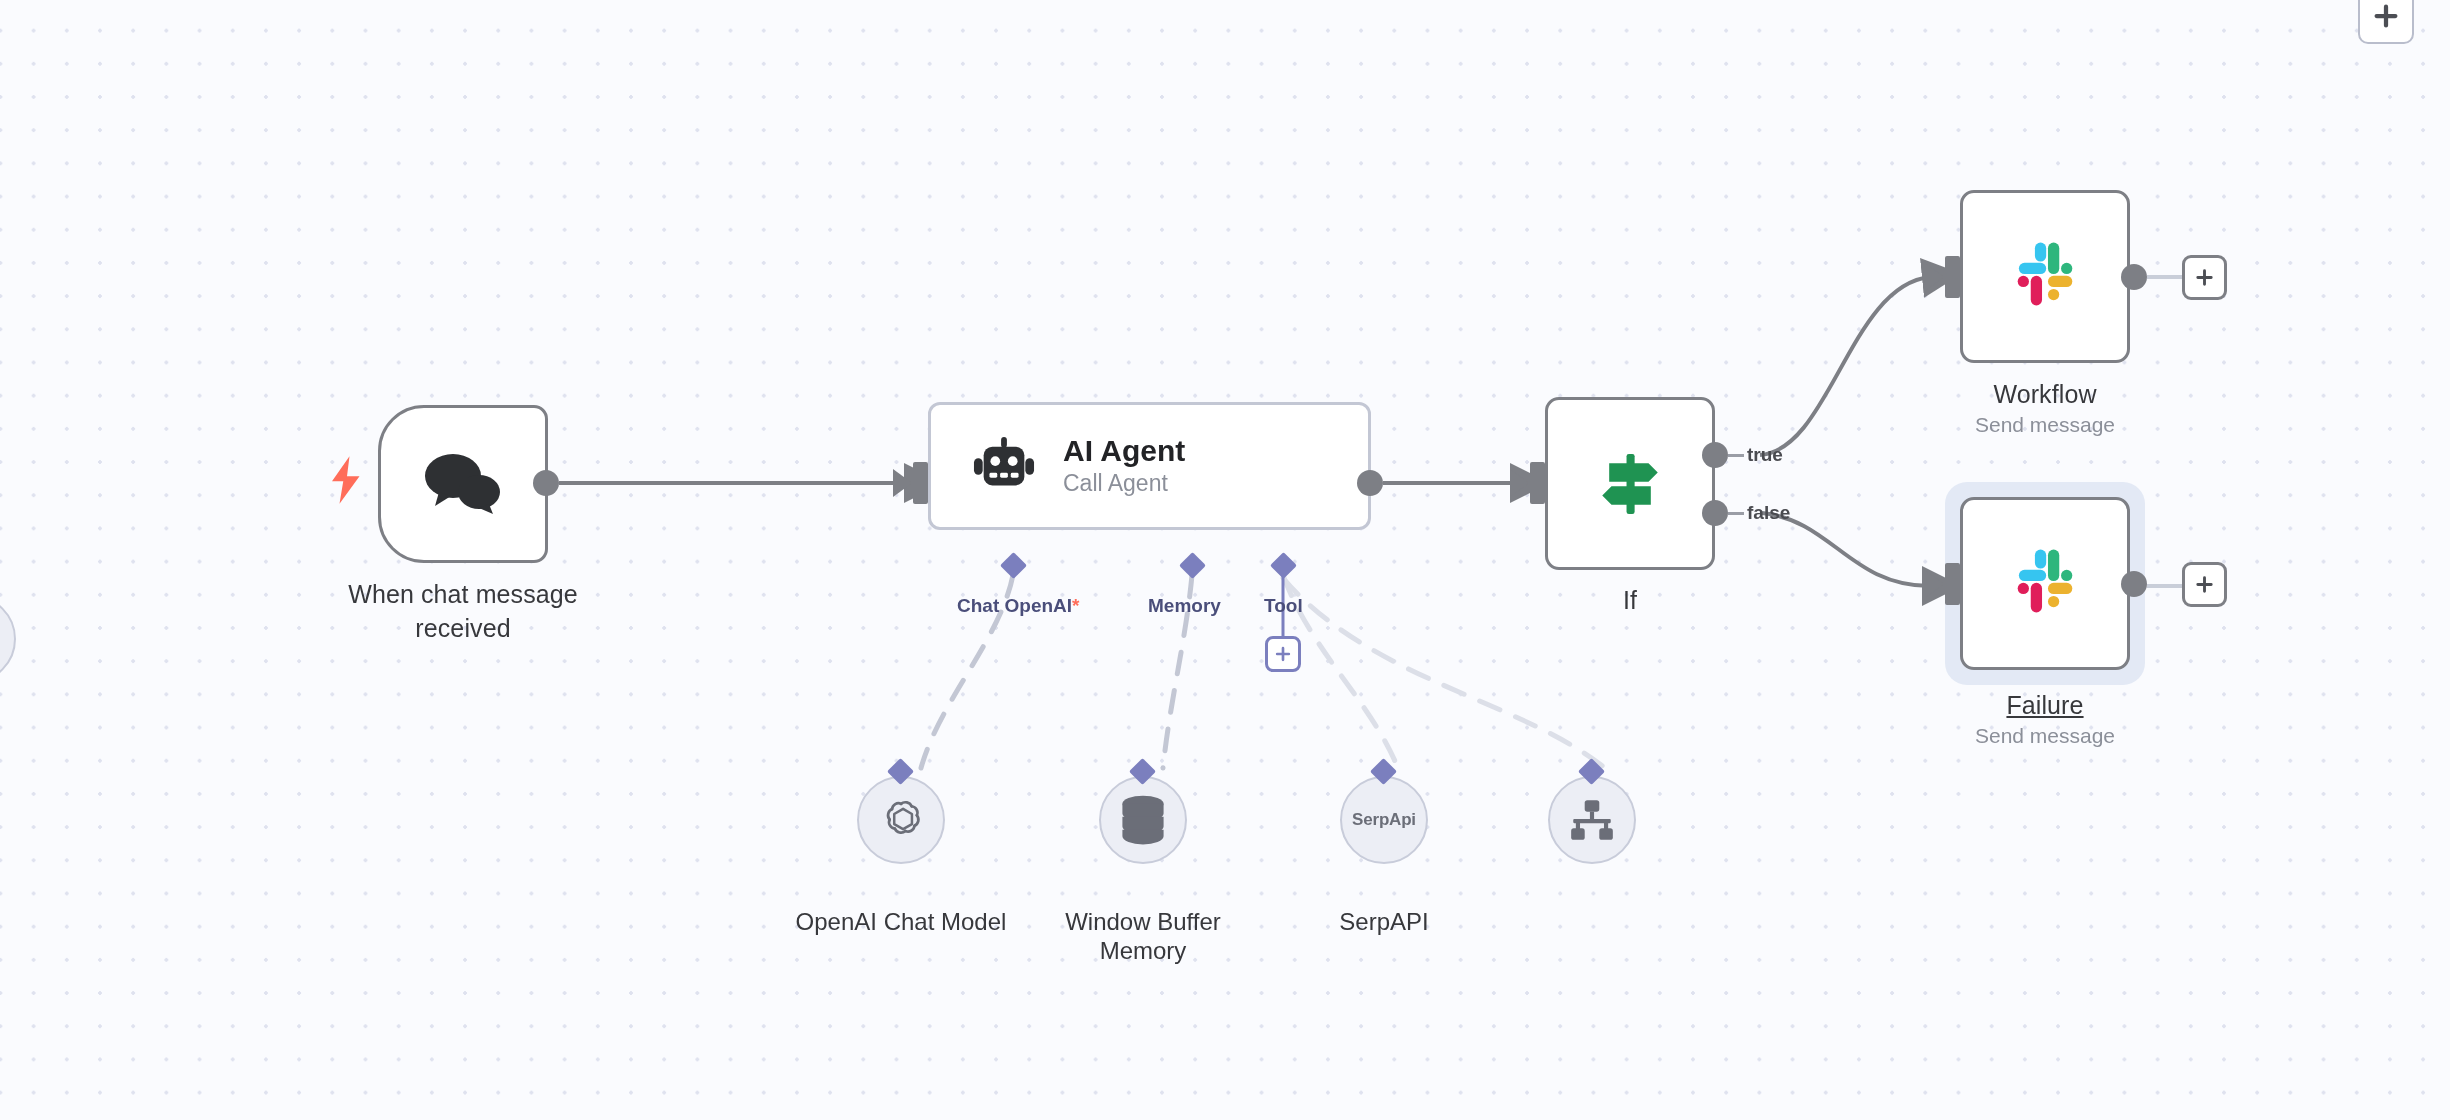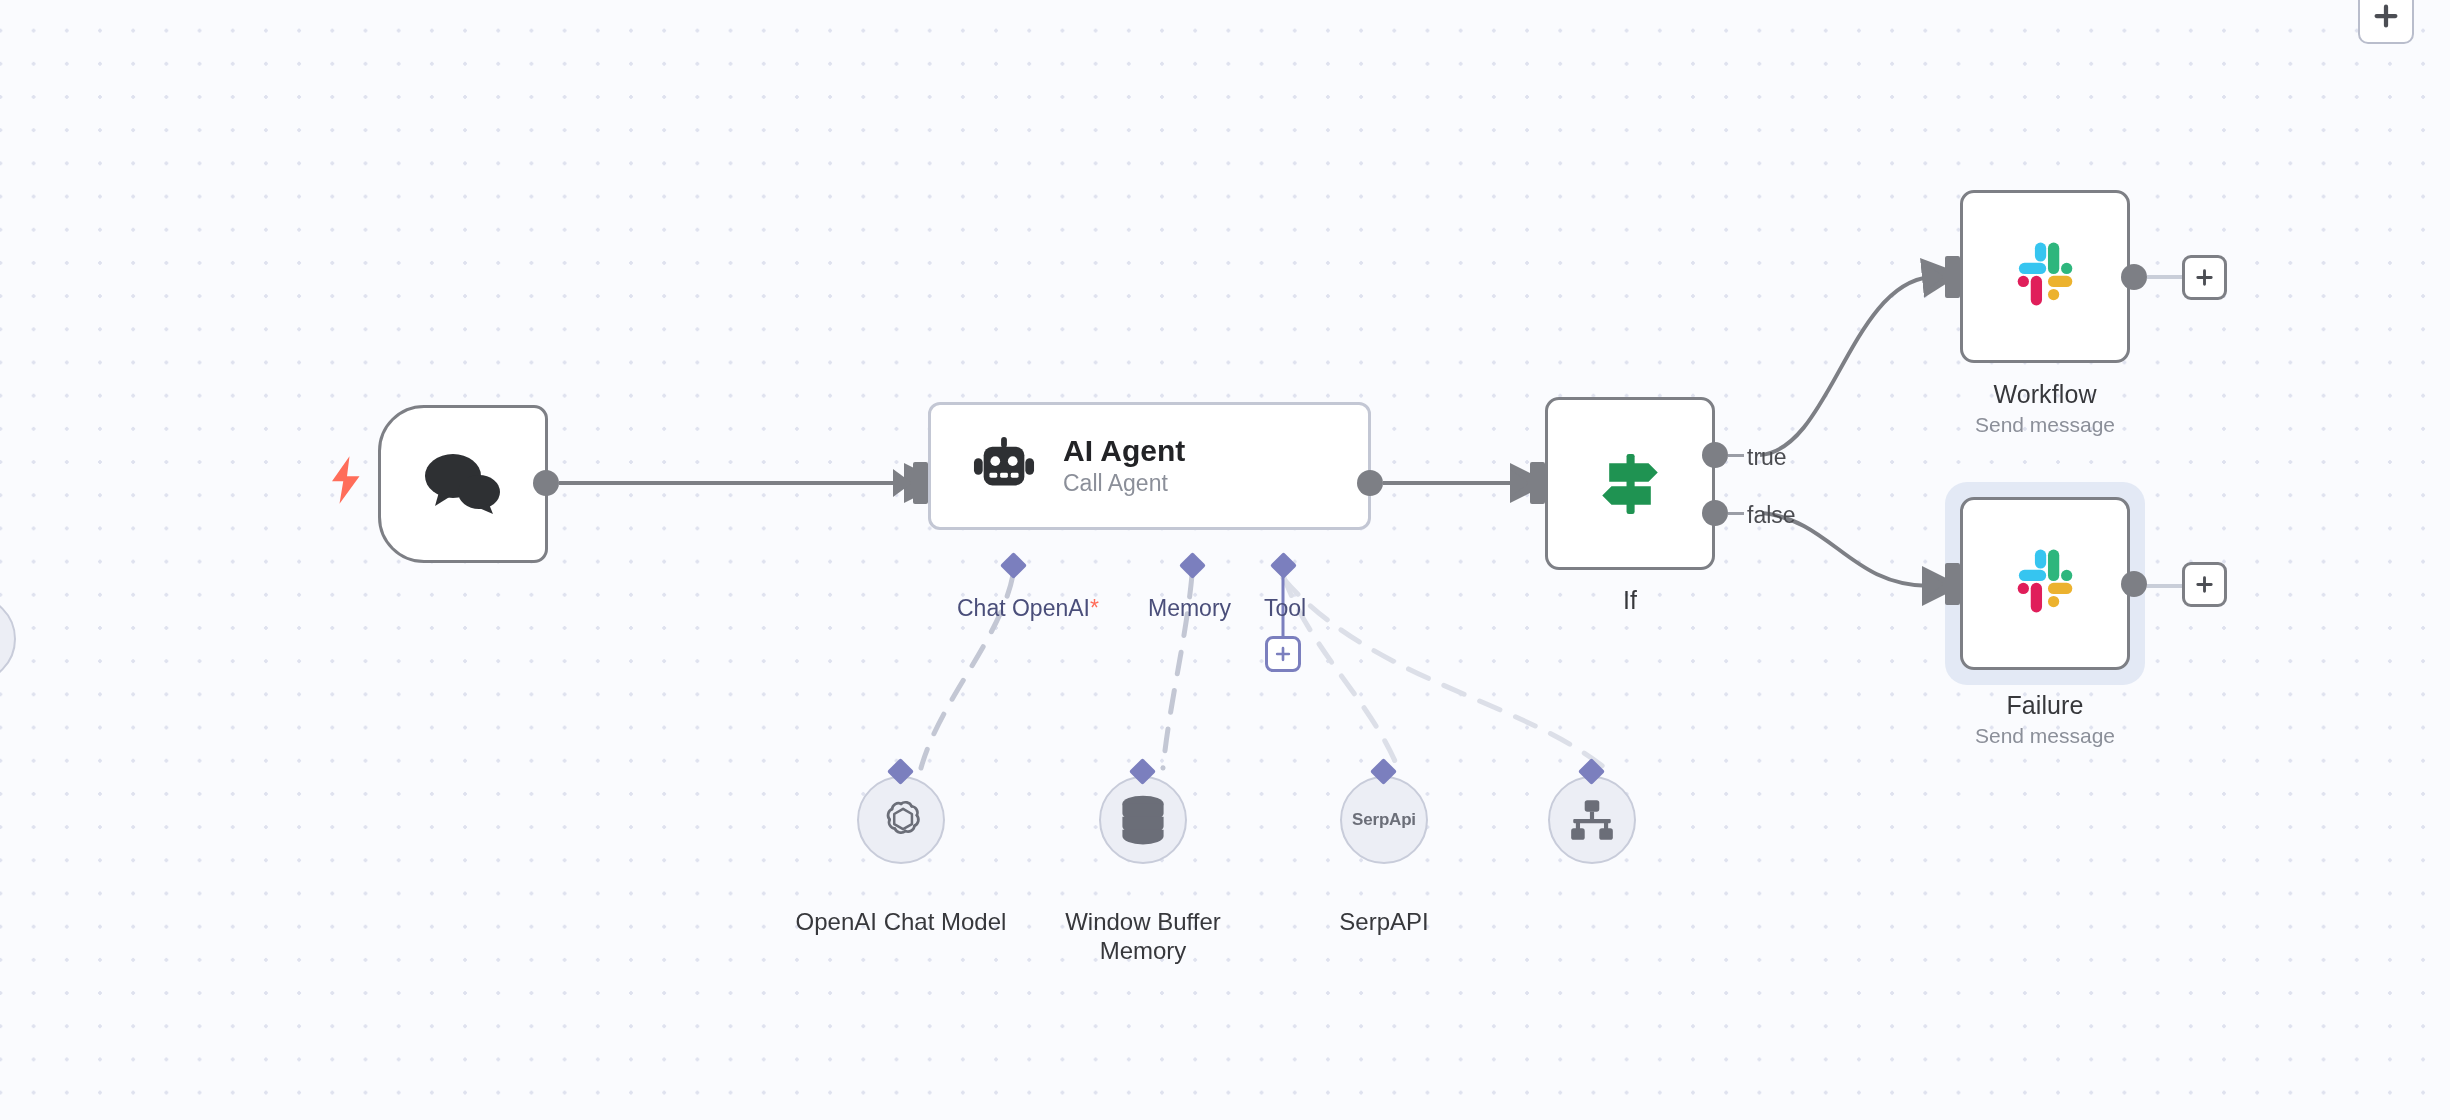--- a/index.html
+++ b/index.html
@@ -90,22 +90,23 @@
   .in-arrow {
     position: absolute;
     width: 0; height: 0;
     border-top: 14px solid transparent;
     border-bottom: 14px solid transparent;
     border-left: 19px solid #7d7f85;
   }
   .port-label {
     position: absolute;
     color: #4a4b50;
-    font-size: 23px;
+    font-size: 19px;
     white-space: nowrap;
+    font-weight: bold;
   }
   .port-stub {
     position: absolute;
     height: 3px;
     background: #9a9da6;
   }
 
   
   .plus-btn {
     position: absolute;
@@ -233,20 +234,23 @@
       <ellipse cx="58" cy="44" rx="21" ry="17" fill="#2e3033"></ellipse>
       <path d="M68 56 L72 66 L58 60 Z" fill="#2e3033"></path>
     </svg>
   </div>
   <div class="bolt" style="left:332px; top:456px;">
     <svg width="30" height="48" viewBox="0 0 24 38">
       <path d="M14 0 L0 20 L9 20 L6 38 L22 16 L12 16 Z" fill="#ff6d5a"></path>
     </svg>
   </div>
   <div class="out-dot" style="left:533px; top:470px;"></div>
+  <div class="node-label" style="left:303px; top:577px; width:320px;">
+    <span>When chat message received</span>
+  </div>
 
   <div class="node wide" style="left:928px; top:402px; width:443px; height:128px;">
     <div style="display:flex; align-items:center; gap:28px; padding-left:42px;">
       <svg width="62" height="62" viewBox="0 0 64 64">
         <rect x="29" y="2" width="6" height="11" rx="3" fill="#2e3033"></rect>
         <rect x="11" y="12" width="42" height="40" rx="9" fill="#2e3033"></rect>
         <rect x="1" y="24" width="9" height="17" rx="4.5" fill="#2e3033"></rect>
         <rect x="54" y="24" width="9" height="17" rx="4.5" fill="#2e3033"></rect>
         <circle cx="23" cy="27" r="5" fill="#ffffff"></circle>
         <circle cx="41" cy="27" r="5" fill="#ffffff"></circle>
@@ -338,21 +342,21 @@
     </svg>
   </div>
   <div class="in-arrow" style="left:1925px; top:570px;"></div>
   <div class="in-bar" style="left:1945px; top:563px;"></div>
   <div class="out-dot" style="left:2121px; top:571px;"></div>
   <div class="plus-btn" style="left:2182px; top:562px; width:45px; height:45px;">
     <svg width="23" height="23" viewBox="0 0 24 24">
       <path d="M12 5v14M5 12h14" stroke="currentColor" stroke-width="3" stroke-linecap="round"></path>
     </svg>
   </div>
-  <div class="node-label" style="left:1920px; top:688px; width:250px;">Failure</div>
+  <div class="node-label" style="left:1920px; top:688px; width:250px;text-decoration:underline;">Failure</div>
   <div class="node-sublabel" style="left:1920px; top:722px; width:250px;">Send message</div>
 
   <div class="subnode" style="left:857px; top:776px;">
     <svg width="50" height="50" viewBox="0 0 48 48">
       <g fill="none" stroke="#6b6e78" stroke-width="2.6" stroke-linejoin="round" stroke-linecap="round">
         <path d="M24 8.5c3.3-2.8 8.4-1.6 10.2 2.3"></path>
         <path d="M34.2 10.8c4.2.4 6.8 4.9 5 8.7"></path>
         <path d="M39.2 19.5c2.8 3.2 1.6 8.3-2.3 10.1"></path>
         <path d="M36.9 29.6c-.4 4.2-4.9 6.8-8.7 5"></path>
         <path d="M28.2 34.6c-3.2 2.8-8.3 1.6-10.1-2.3"></path>

